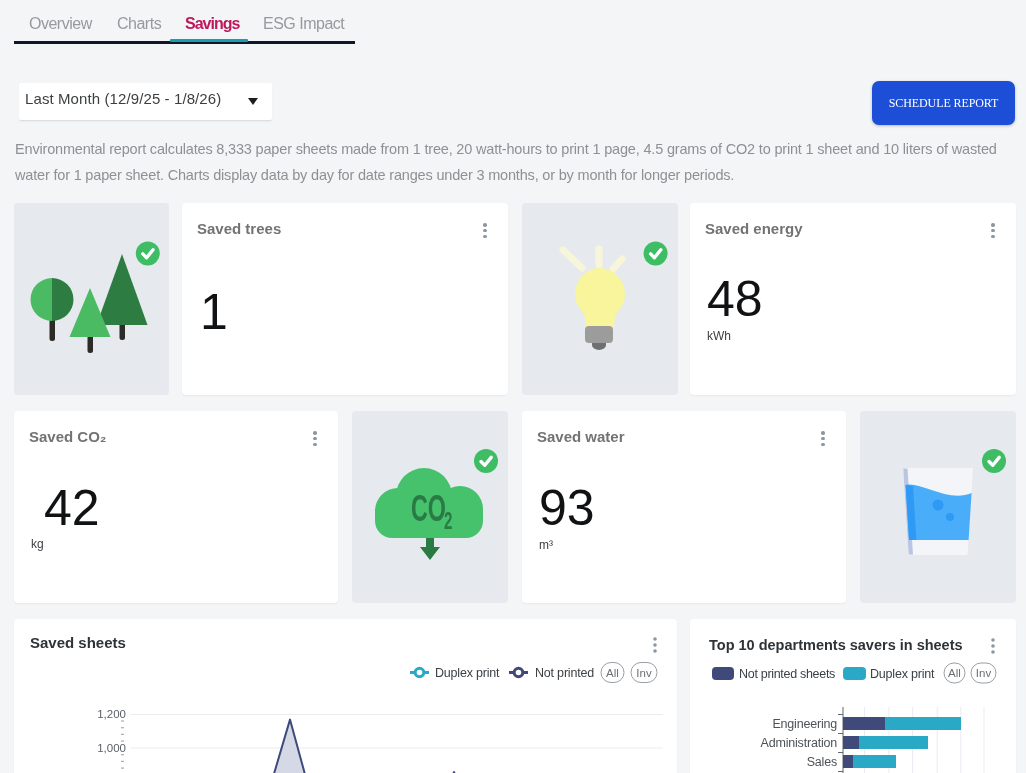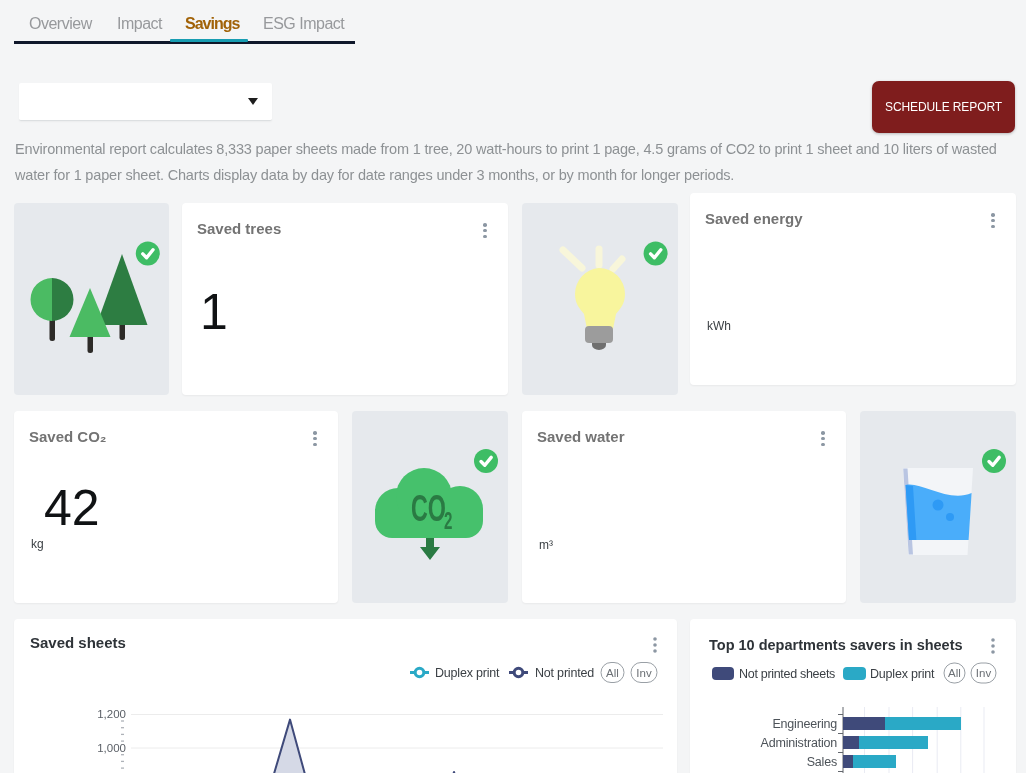--- a/index.html
+++ b/index.html
@@ -3,62 +3,63 @@
 <meta charset="utf-8">
 <style>
 * { margin:0; padding:0; box-sizing:border-box; }
 html,body { width:1026px; height:773px; overflow:hidden; background:#f4f5f6;
   font-family:"Liberation Sans", sans-serif; position:relative; }
 
 
 .tabs { position:absolute; left:14px; top:8px; width:341px; height:36px;
   border-bottom:3px solid #0f172a; }
 .tab { position:absolute; top:7px; font-size:16px; color:#97999c; white-space:nowrap; letter-spacing:-0.5px; }
-.tab.active { color:#a16207; font-weight:700; letter-spacing:-1px; }
+.tab.active { color:#be185d; font-weight:700; letter-spacing:-1px; }
 .underline { position:absolute; left:156px; width:78px; bottom:-0.5px; height:3px; background:#189db2; border-radius:1px; }
 
 
 .dropdown { position:absolute; left:19px; top:83px; width:253px; height:38px;
   background:#fff; border-radius:2px; border-bottom:1px solid #dcdfe1;
   box-shadow:0 1px 2px rgba(0,0,0,0.04); }
 .dropdown .lbl { position:absolute; left:6px; top:6.5px; font-size:15px; letter-spacing:0.1px; color:#3c3f41; }
 .dropdown .caret { position:absolute; right:14px; top:15px; width:0; height:0;
   border-left:5.5px solid transparent; border-right:5.5px solid transparent; border-top:7px solid #1d1d1d; }
 
 
-.btn { position:absolute; left:872px; top:81px; width:143px; height:52px; background:#7f1d1d;
+.btn { position:absolute; left:872px; top:81px; width:143px; height:44px; background:#1d4ed8;
   border-radius:7px; color:#fff; font-size:12px; letter-spacing:-0.1px;
   display:flex; align-items:center; justify-content:center;
-  box-shadow:0 1px 3px rgba(0,0,0,0.25); }
+  box-shadow:0 1px 3px rgba(0,0,0,0.25);font-family:Liberation Serif, serif; }
 
 
 .desc { position:absolute; left:15px; top:136px; white-space:nowrap; font-size:14.5px;
   letter-spacing:-0.18px; line-height:26px; color:#8d9194; }
 
 
 .card { position:absolute; background:#fff; border-radius:4px; box-shadow:0 1px 2px rgba(0,0,0,0.05); }
 .panel { position:absolute; background:#e6e9ed; border-radius:4px; }
 .card .title { position:absolute; left:15px; top:16.5px; font-size:15px; font-weight:700; color:#737373; }
 .kebab { position:absolute; width:4px; }
 .kebab i { display:block; width:3.6px; height:3.6px; border-radius:50%; background:#8c97a3; margin-bottom:2.2px; }
 .num { position:absolute; left:17px; font-size:50px; color:#101214; letter-spacing:0px; }
 .unit { position:absolute; left:17px; font-size:12px; color:#3a3f43; }
 </style>
 </head>
 <body>
 
 <div class="tabs">
   <div class="tab" style="left:15px;">Overview</div>
-  <div class="tab" style="left:103px;">Impact</div>
+  <div class="tab" style="left:103px;">Charts</div>
   <div class="tab active" style="left:171px;">Savings</div>
   <div class="tab" style="left:249px;">ESG Impact</div>
   <div class="underline"></div>
 </div>
 
 <div class="dropdown">
+  <div class="lbl">Last Month (12/9/25 - 1/8/26)</div>
   <div class="caret"></div>
 </div>
 
 <div class="btn">SCHEDULE REPORT</div>
 
 <div class="desc">Environmental report calculates 8,333 paper sheets made from 1 tree, 20 watt-hours to print 1 page, 4.5 grams of CO2 to print 1 sheet and 10 liters of wasted<br>water for 1 paper sheet. Charts display data by day for date ranges under 3 months, or by month for longer periods.</div>
 
 <div class="panel" style="left:14px; top:203px; width:155px; height:192px;" id="p-trees">
 <svg width="155" height="192" viewBox="0 0 155 192">
   <rect x="35.5" y="96" width="5.5" height="42" rx="2.5" fill="#2d2b28"></rect>
@@ -92,27 +93,28 @@
   </g>
   <path d="M77 65 a26 26 0 0 1 26 26 c0 10 -5 15 -9 20 l-3 15 l-26 0 l-3 -15 c-4 -5 -9 -10 -9 -20 a26 26 0 0 1 24 -26 Z" fill="#f8f59d"></path>
   <rect x="63" y="123" width="28" height="17" rx="4" fill="#9c9c9c"></rect>
   <path d="M70 140 h14 v2 a7 5 0 0 1 -14 0 Z" fill="#6f6f6f"></path>
   <g transform="translate(133.6,50.4)">
     <circle r="12" fill="#3ebd65"></circle>
     <path d="M-5 0.5 L-1.2 4.3 L5.2 -3.6" fill="none" stroke="#fff" stroke-width="3.4" stroke-linecap="round" stroke-linejoin="round"></path>
   </g>
 </svg>
 </div>
-<div class="card" style="left:690px; top:193px; width:326px; height:192px;text-decoration:underline;">
+<div class="card" style="left:690px; top:203px; width:326px; height:192px;text-decoration:underline;">
   <div class="title">Saved energy</div>
   <div class="kebab" style="left:301px; top:20px;">
       <i></i>
       <i></i>
       <i></i>
     </div>
+  <div class="num" style="top:67px;">48</div>
   <div class="unit" style="top:125.5px;">kWh</div>
 </div>
 
 <div class="card" style="left:14px; top:411px; width:324px; height:192px;">
   <div class="title">Saved CO₂</div>
   <div class="kebab" style="left:299px; top:20px;">
       <i></i>
       <i></i>
       <i></i>
     </div>
@@ -136,20 +138,21 @@
   </g>
 </svg>
 </div>
 <div class="card" style="left:522px; top:411px; width:324px; height:192px;">
   <div class="title">Saved water</div>
   <div class="kebab" style="left:299px; top:20px;">
       <i></i>
       <i></i>
       <i></i>
     </div>
+  <div class="num" style="top:67.5px;">93</div>
   <div class="unit" style="top:127px;">m³</div>
 </div>
 <div class="panel" style="left:860px; top:411px; width:156px; height:192px;" id="p-water">
 <svg width="156" height="192" viewBox="0 0 156 192">
   <path d="M43 57 L113 57 L107.5 144 L48.5 144 Z" fill="#f3f5f8"></path>
   <path d="M43.2 57.5 L47.5 57.5 L53 143.5 L48.7 143.5 Z" fill="#b9c5e2"></path>
   <path d="M45.6 74 C 60 70, 88 92, 111.6 82 L108.6 129 L49 129 Z" fill="#4aadfa"></path>
   <path d="M45.6 74 L53 75 L56.4 129 L49 129 Z" fill="#2e9af5"></path>
   <circle cx="78" cy="94" r="5.5" fill="#2e9af5"></circle>
   <circle cx="90" cy="106" r="4" fill="#2e9af5"></circle>

